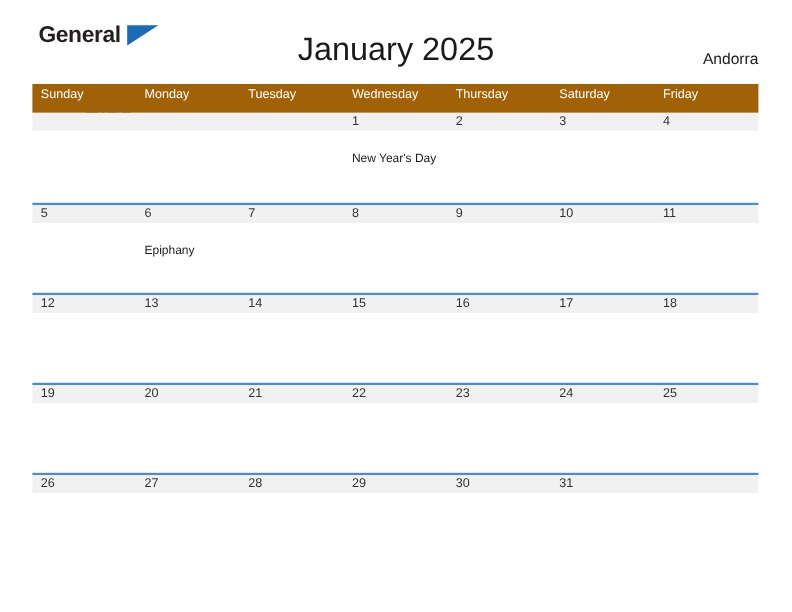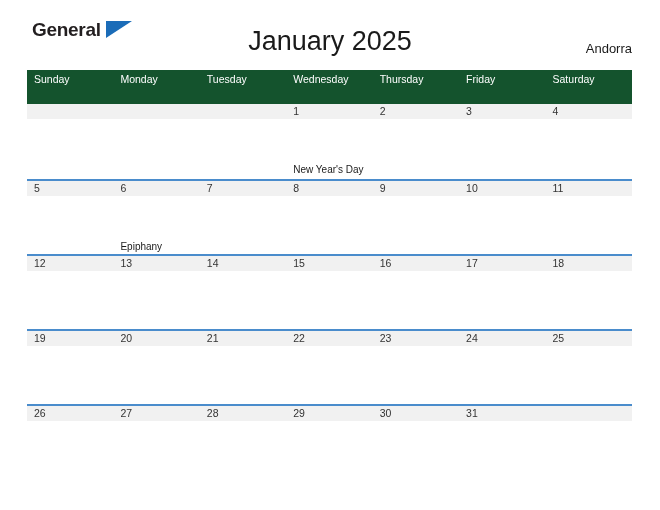--- a/index.html
+++ b/index.html
@@ -94,22 +94,22 @@
   .calendar {
     position: absolute;
     left: 27px;
     top: 70px;
     width: 605px;
   }
 
   .weekday-header {
     display: flex;
     width: 100%;
-    background: #14532d;
-    height: 34px;
+    background: #a16207;
+    height: 24px;
   }
   .weekday-cell {
     flex: 1 1 0;
     color: #ffffff;
     font-size: 10.5px;
     line-height: 18px;
     padding-left: 7px;
     box-sizing: border-box;
     font-family: "Liberation Sans", sans-serif;
     white-space: nowrap;
@@ -143,23 +143,22 @@
     font-size: 10.5px;
     line-height: 15px;
     color: #333333;
     padding-left: 7px;
     box-sizing: border-box;
     font-family: "Liberation Sans", sans-serif;
   }
   .day-events {
     flex: 1 1 0;
     padding-left: 7px;
-    padding-top: 2px;
-    box-sizing: border-box;
-    margin-top: 42px;
+    padding-top: 17px;
+    box-sizing: border-box;
   }
   .event {
     font-size: 10px;
     line-height: 13px;
     color: #1a1a1a;
     font-family: "Liberation Sans", sans-serif;
     white-space: nowrap;
   }
 </style>
 </head>
@@ -179,22 +178,22 @@
 
 </div>
 
 <div class="calendar">
   <div class="weekday-header" id="weekday-header">
       <div class="weekday-cell">Sunday</div>
       <div class="weekday-cell">Monday</div>
       <div class="weekday-cell">Tuesday</div>
       <div class="weekday-cell">Wednesday</div>
       <div class="weekday-cell">Thursday</div>
+      <div class="weekday-cell">Saturday</div>
       <div class="weekday-cell">Friday</div>
-      <div class="weekday-cell">Saturday</div>
     </div>
   <div id="weeks-container">
       <div class="week-row">
         <div class="band">
           <div class="day-num"></div>
           <div class="day-num"></div>
           <div class="day-num"></div>
           <div class="day-num">1</div>
           <div class="day-num">2</div>
           <div class="day-num">3</div>

